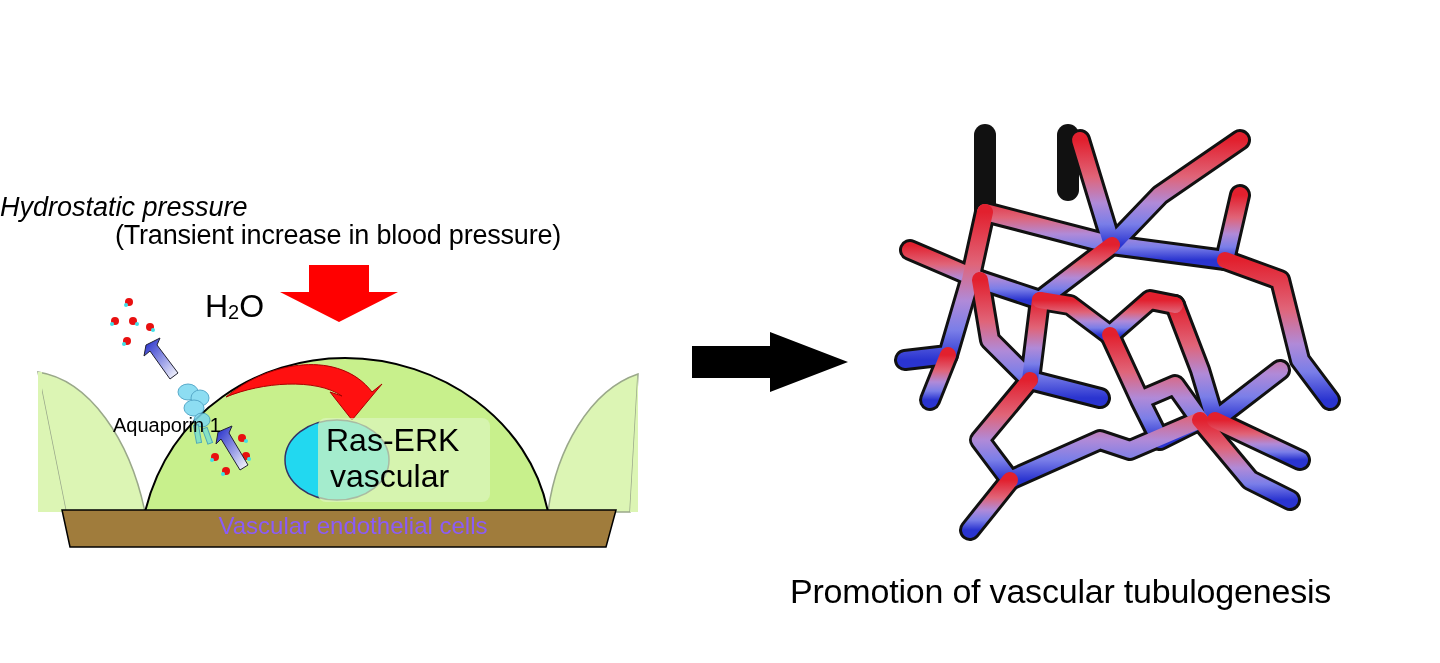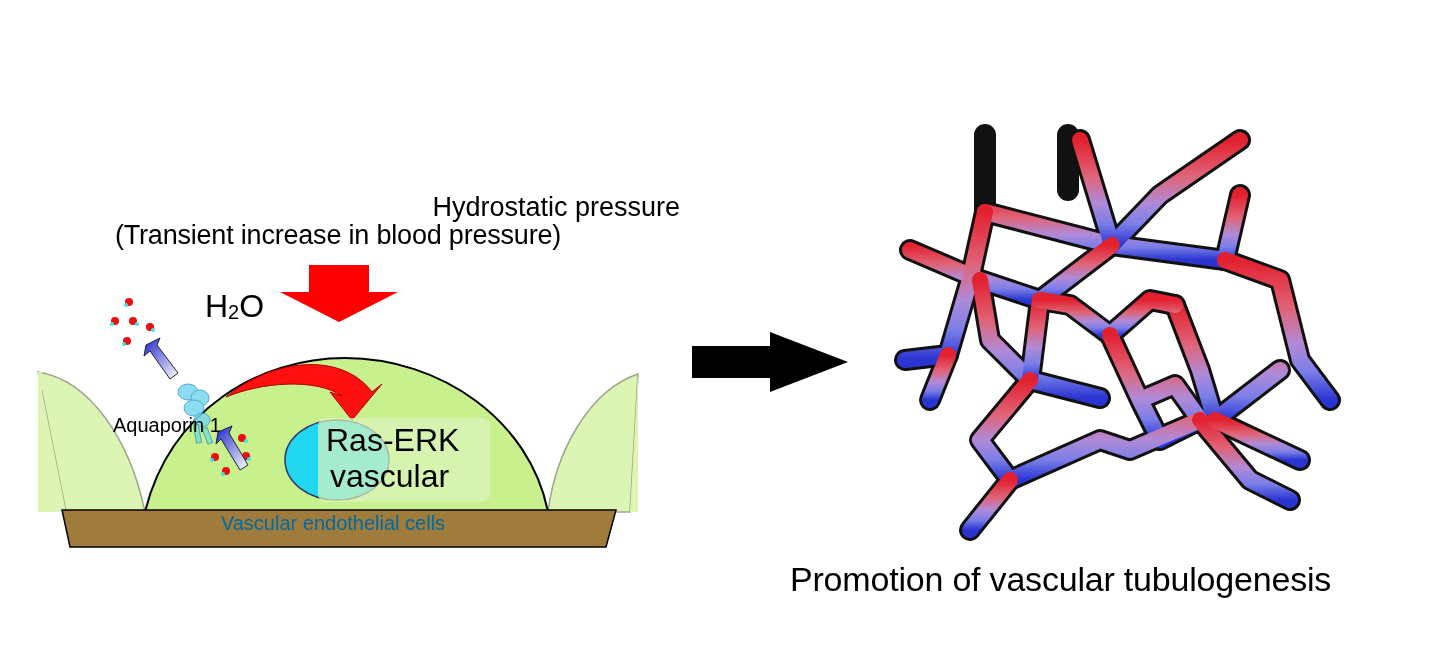--- a/index.html
+++ b/index.html
@@ -1,27 +1,27 @@
 <!DOCTYPE html>
 <html><head>
 <meta charset="utf-8">
 <style>
   html, body { margin:0; padding:0; background:#ffffff; }
   body { width:1440px; height:663px; position:relative; overflow:hidden; font-family:"Liberation Sans", sans-serif; }
   .txt { position:absolute; color:#000; white-space:nowrap; font-family:"Liberation Sans", sans-serif; }
-  #title1 { left:0; width:680px; top:192px; text-align:right; font-size:27px; }
+  #title1 { left:0; width:680px; top:192px; text-align:left; font-size:27px;font-style:italic; }
   #title2 { left:0; width:676px; top:220px; text-align:center; font-size:27px; letter-spacing:-0.2px; }
   #h2o { left:160px; top:288px; font-size:32px;margin-left:45px; }
   #h2o sub { font-size:20px; vertical-align:-2px; }
   #aquaporin { left:113px; top:414px; font-size:20px; }
   #rasbox { position:absolute; left:318px; top:418px; width:172px; height:84px; background:rgba(220,245,190,0.7); border-radius:8px; }
   #ras1 { left:326px; top:422px; font-size:32px; }
   #ras2 { left:330px; top:458px; font-size:32px; }
-  #vascular { left:60px; top:512px; width:546px; text-align:center; font-size:20px; color:#0369a1; }
-  #caption { left:790px; top:560px; font-size:34px; letter-spacing:-0.2px; }
+  #vascular { left:80px; top:512px; width:546px; text-align:center; font-size:24px; color:#8b5cf6; }
+  #caption { left:790px; top:572px; font-size:34px; letter-spacing:-0.2px; }
   svg { position:absolute; left:0; top:0; }
 </style>
 </head>
 <body>
 
 <svg width="1440" height="663" viewBox="0 0 1440 663">
   <defs>
     <linearGradient id="netGrad" x1="0" y1="0" x2="0" y2="1">
       <stop offset="0" stop-color="#e2202e"></stop>
       <stop offset="0.35" stop-color="#e06478"></stop>

